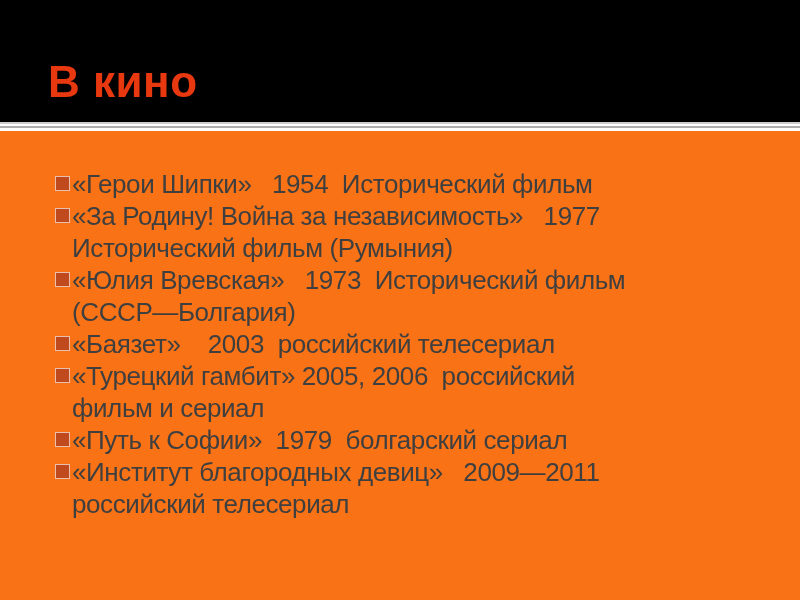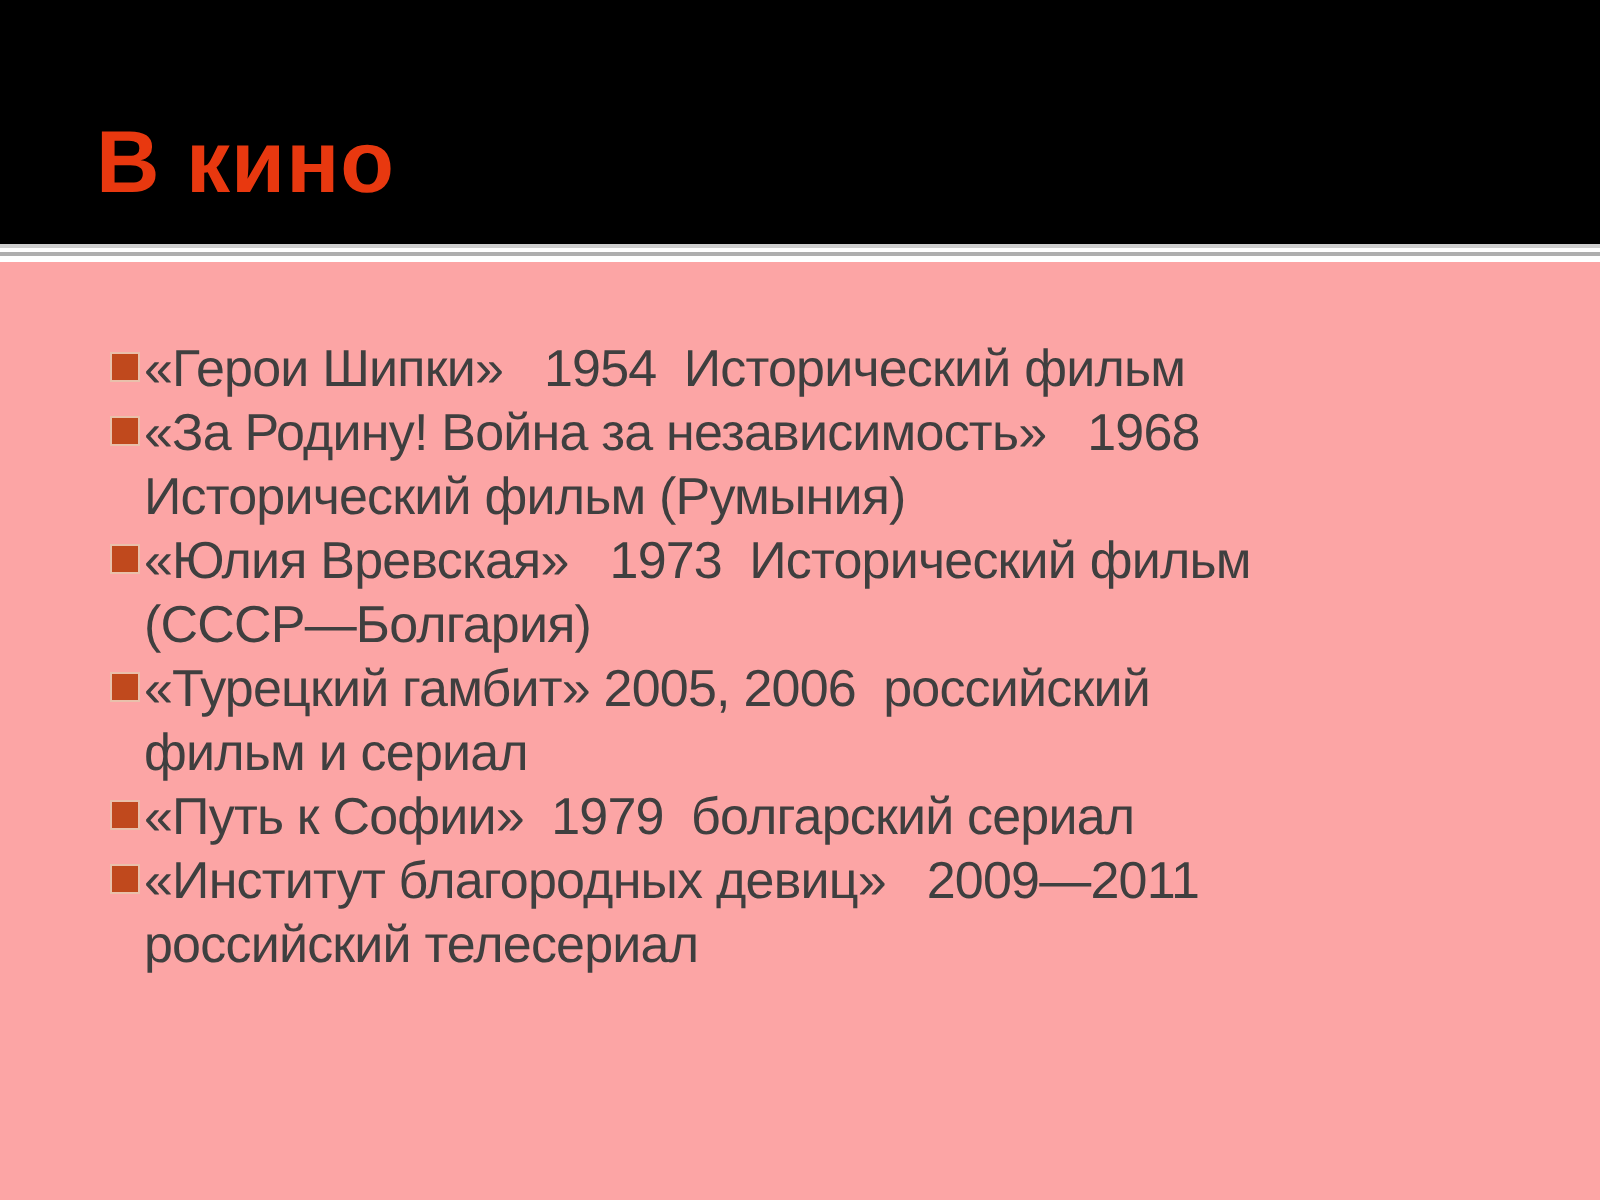--- a/index.html
+++ b/index.html
@@ -4,21 +4,21 @@
 <style>
   html, body { margin: 0; padding: 0; }
   body {
     width: 800px; height: 600px; overflow: hidden;
     background: #ffffff;
     font-family: "Liberation Sans", sans-serif;
   }
   .slide {
     position: relative;
     width: 800px; height: 600px;
-    background: #fca5a5;
+    background: #f97316;
   }
   .header {
     position: relative;
     width: 100%; height: 122px;
     background: #000000;
   }
   .slide-title {
     position: absolute;
     left: 48px; bottom: 18px;
     margin: 0;
@@ -65,24 +65,24 @@
 </head>
 <body>
 
 <div class="slide">
   <div class="header" style="background: rgb(0, 0, 0);">
     <h1 class="slide-title" style="color: rgb(232, 56, 15);">В кино</h1>
   </div>
   <div class="header-divider"></div>
   <ul class="film-list">
       <li class="film-item"><span class="bullet" style="background: rgb(192, 73, 29);"></span><span class="item-text">«Герои Шипки»   1954  Исторический фильм</span></li>
-      <li class="film-item"><span class="bullet" style="background: rgb(192, 73, 29);"></span><span class="item-text">«За Родину! Война за независимость»   1968
+      <li class="film-item"><span class="bullet" style="background: rgb(192, 73, 29);"></span><span class="item-text">«За Родину! Война за независимость»   1977
 Исторический фильм (Румыния)</span></li>
       <li class="film-item"><span class="bullet" style="background: rgb(192, 73, 29);"></span><span class="item-text">«Юлия Вревская»   1973  Исторический фильм
 (СССР—Болгария)</span></li>
-      <li class="film-item"><span class="bullet" style="background: rgb(192, 73, 29);"></span></li>
+      <li class="film-item"><span class="bullet" style="background: rgb(192, 73, 29);"></span><span class="item-text">«Баязет»    2003  российский телесериал</span></li>
       <li class="film-item"><span class="bullet" style="background: rgb(192, 73, 29);"></span><span class="item-text">«Турецкий гамбит» 2005, 2006  российский
 фильм и сериал</span></li>
       <li class="film-item"><span class="bullet" style="background: rgb(192, 73, 29);"></span><span class="item-text">«Путь к Софии»  1979  болгарский сериал</span></li>
       <li class="film-item"><span class="bullet" style="background: rgb(192, 73, 29);"></span><span class="item-text">«Институт благородных девиц»   2009—2011
 российский телесериал</span></li>
     </ul>
 </div>
 
 </body></html>

